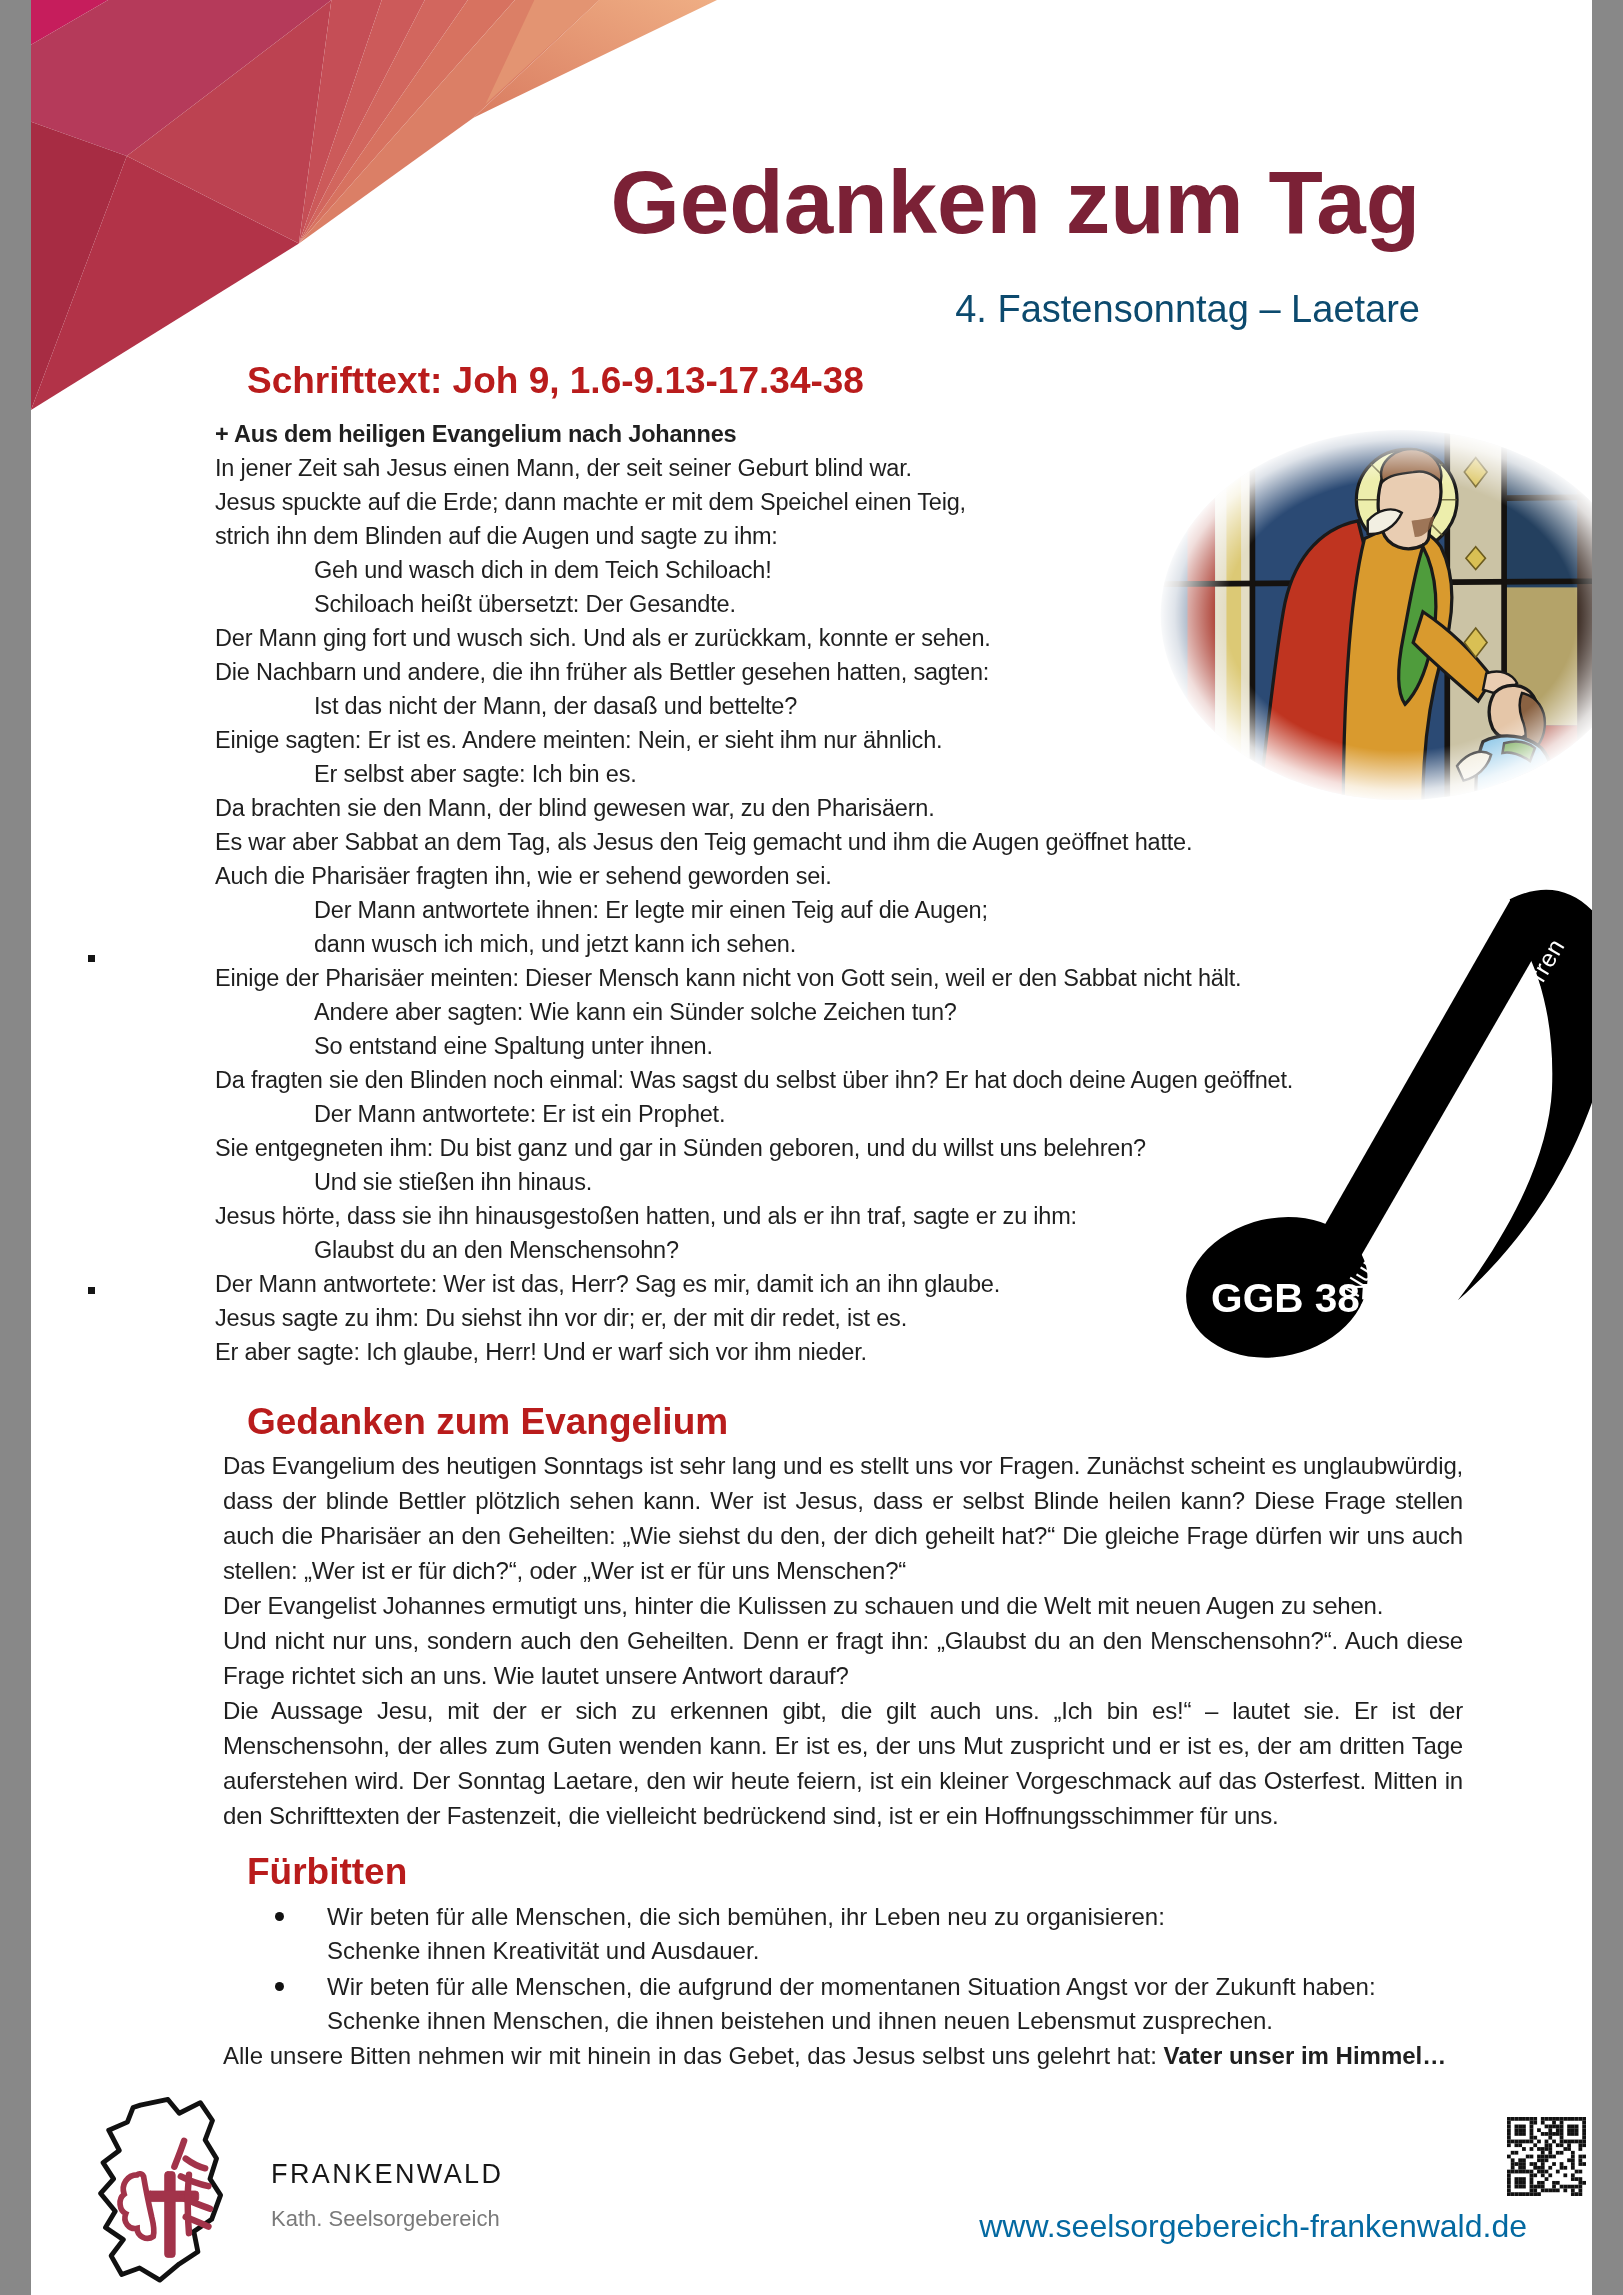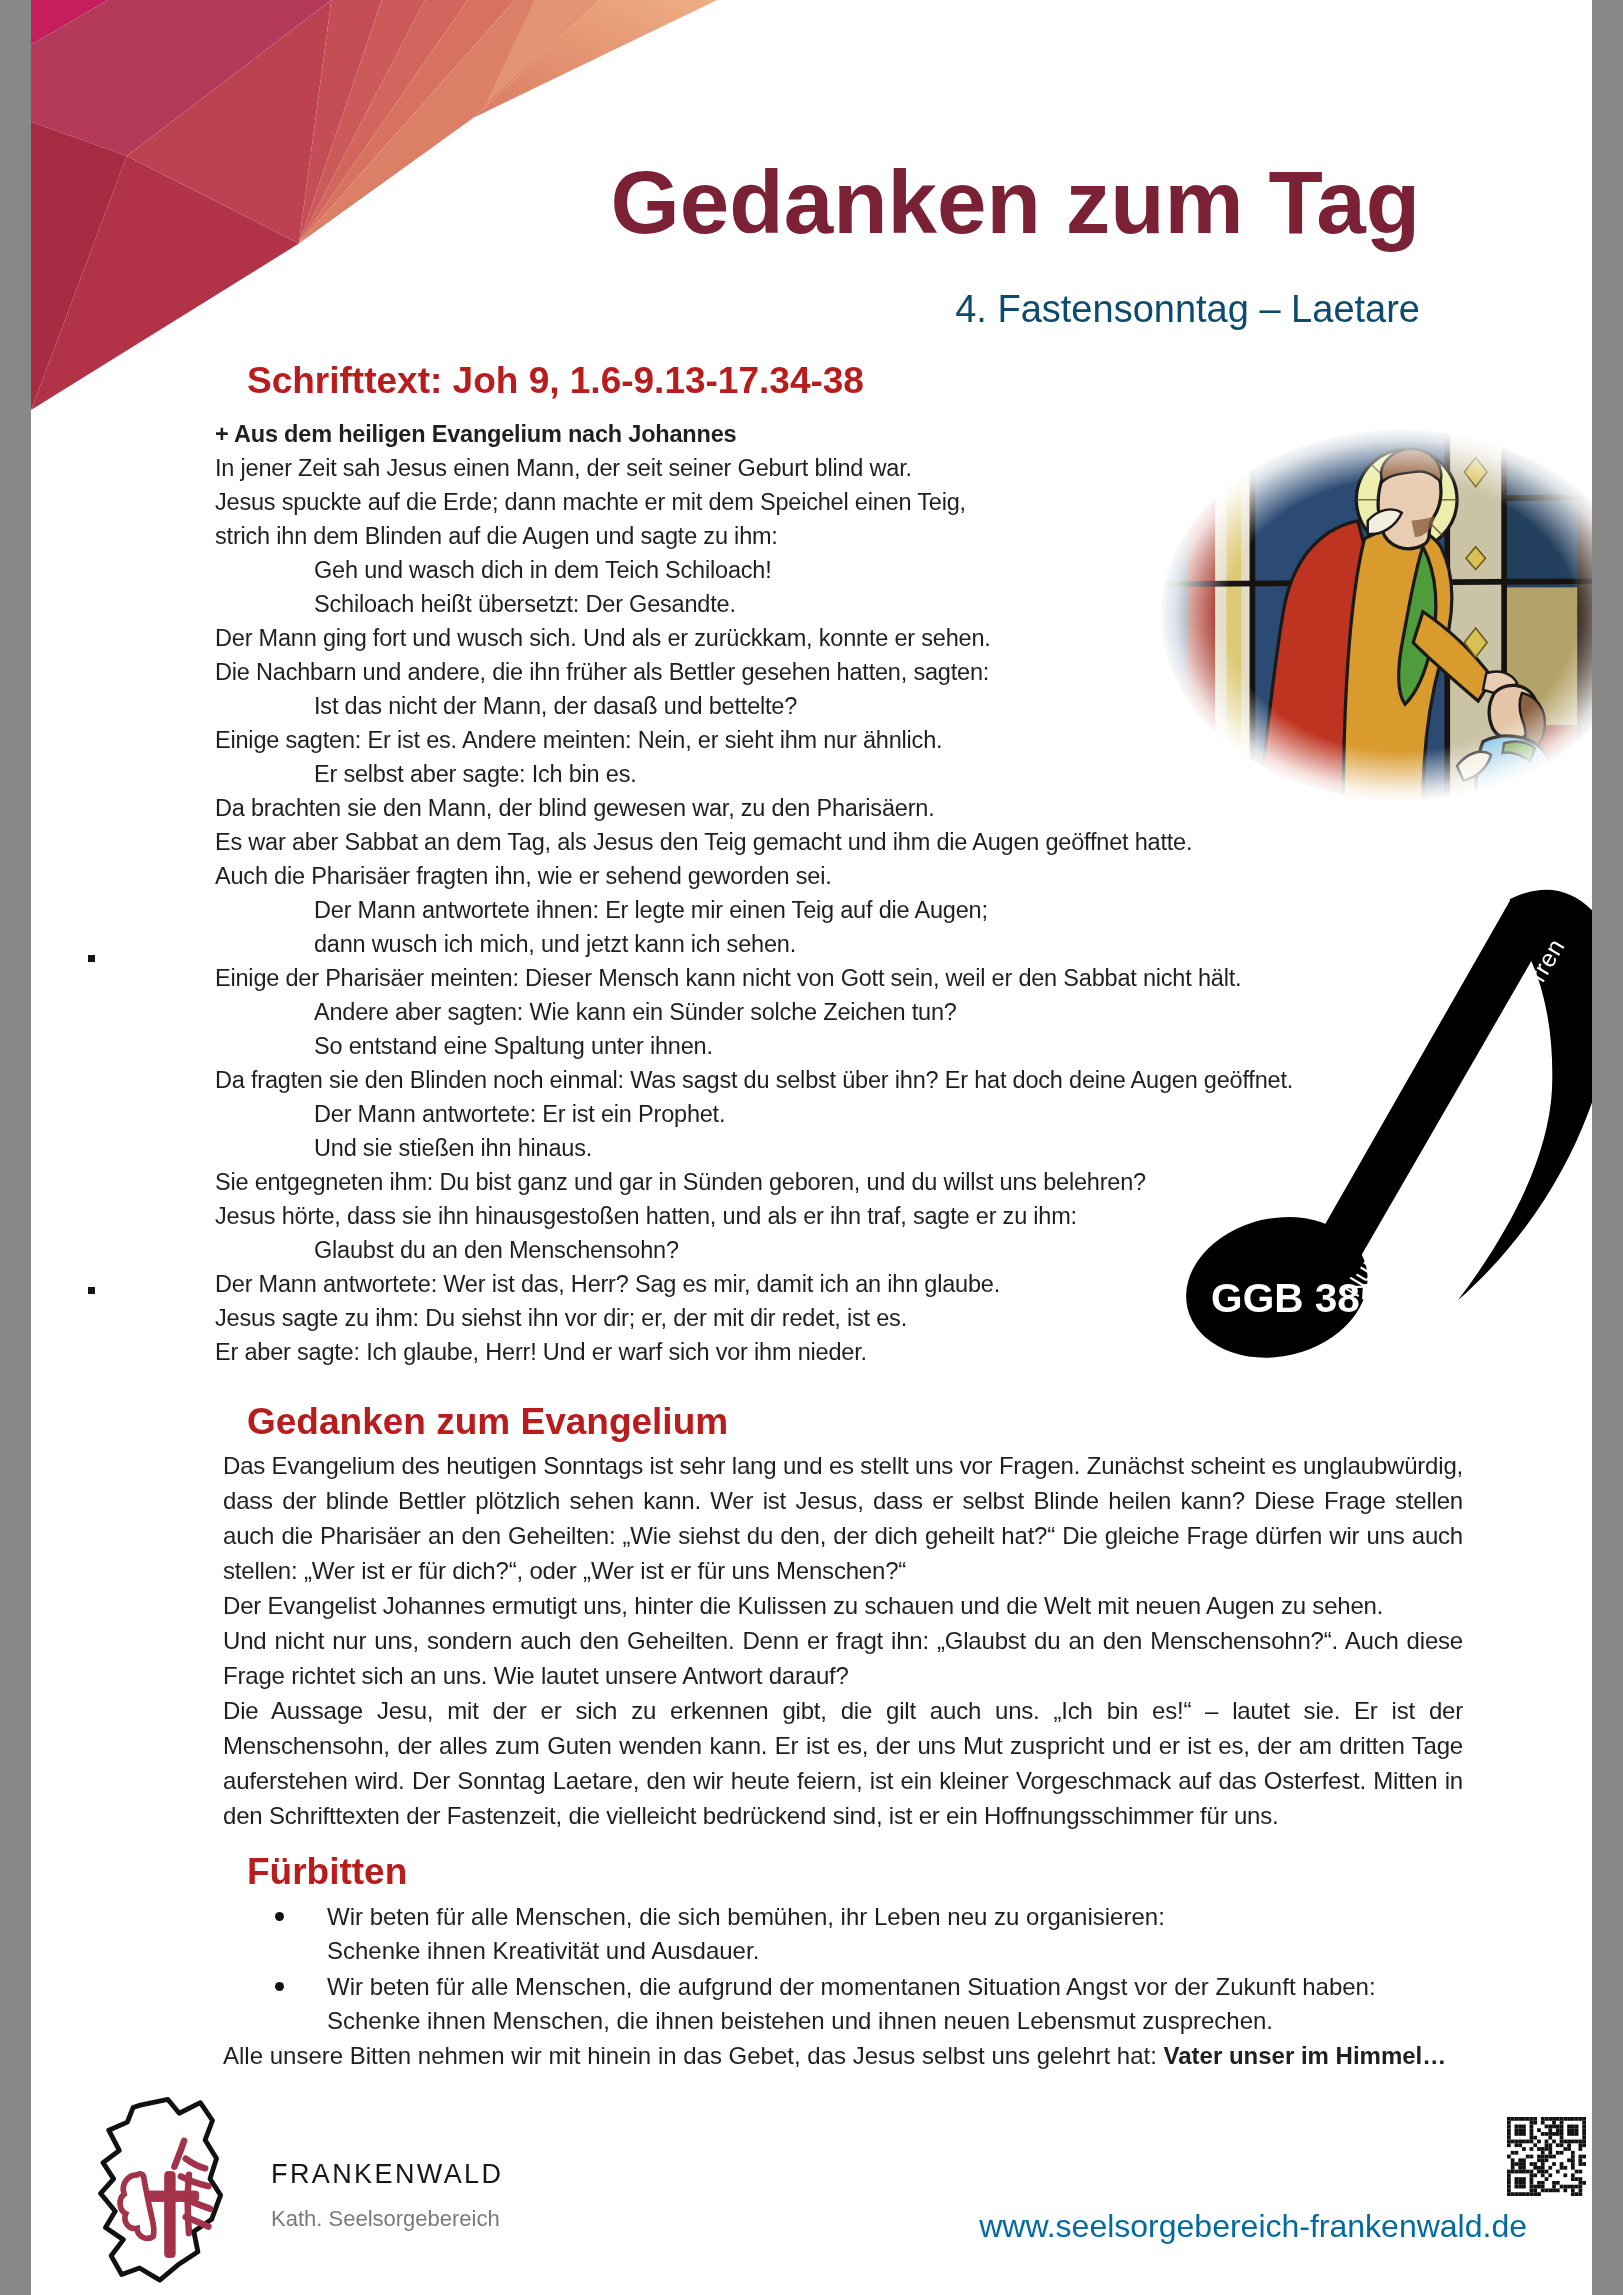--- a/index.html
+++ b/index.html
@@ -127,22 +127,22 @@
         <div class="line">Da brachten sie den Mann, der blind gewesen war, zu den Pharisäern.</div>
         <div class="line">Es war aber Sabbat an dem Tag, als Jesus den Teig gemacht und ihm die Augen geöffnet hatte.</div>
         <div class="line">Auch die Pharisäer fragten ihn, wie er sehend geworden sei.</div>
         <div class="line indent">Der Mann antwortete ihnen: Er legte mir einen Teig auf die Augen;</div>
         <div class="line indent">dann wusch ich mich, und jetzt kann ich sehen.</div>
         <div class="line">Einige der Pharisäer meinten: Dieser Mensch kann nicht von Gott sein, weil er den Sabbat nicht hält.</div>
         <div class="line indent">Andere aber sagten: Wie kann ein Sünder solche Zeichen tun?</div>
         <div class="line indent">So entstand eine Spaltung unter ihnen.</div>
         <div class="line">Da fragten sie den Blinden noch einmal: Was sagst du selbst über ihn? Er hat doch deine Augen geöffnet.</div>
         <div class="line indent">Der Mann antwortete: Er ist ein Prophet.</div>
+        <div class="line">Sie entgegneten ihm: Du bist ganz und gar in Sünden geboren, und du willst uns belehren?</div>
         <div class="line indent">Und sie stießen ihn hinaus.</div>
-        <div class="line">Sie entgegneten ihm: Du bist ganz und gar in Sünden geboren, und du willst uns belehren?</div>
         <div class="line">Jesus hörte, dass sie ihn hinausgestoßen hatten, und als er ihn traf, sagte er zu ihm:</div>
         <div class="line indent">Glaubst du an den Menschensohn?</div>
         <div class="line">Der Mann antwortete: Wer ist das, Herr? Sag es mir, damit ich an ihn glaube.</div>
         <div class="line">Jesus sagte zu ihm: Du siehst ihn vor dir; er, der mit dir redet, ist es.</div>
         <div class="line">Er aber sagte: Ich glaube, Herr! Und er warf sich vor ihm nieder.</div>
       </div>
   </div>
 
   <svg class="glass" viewBox="0 0 606 468">
     <defs>

